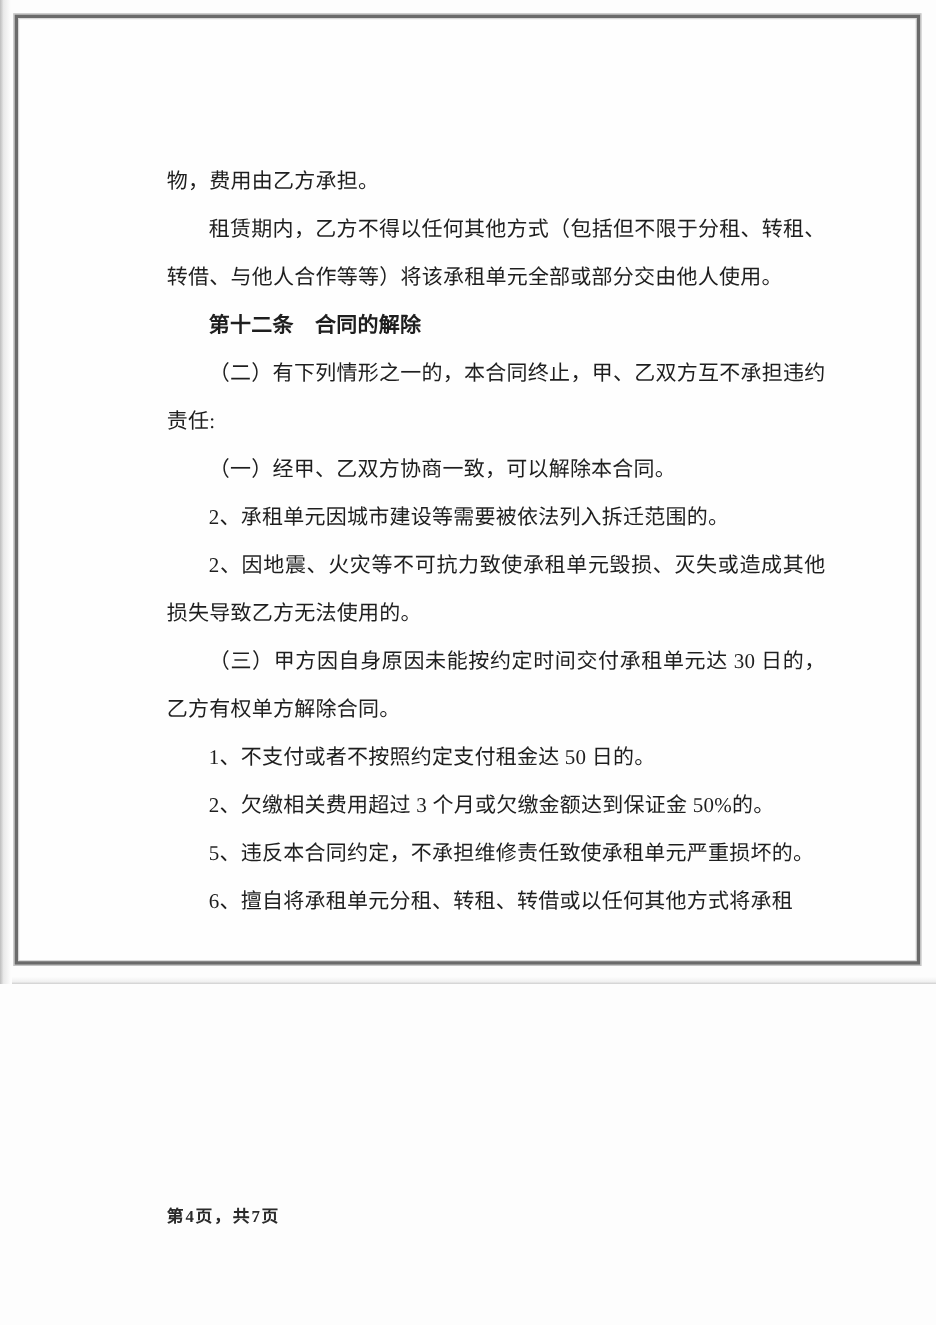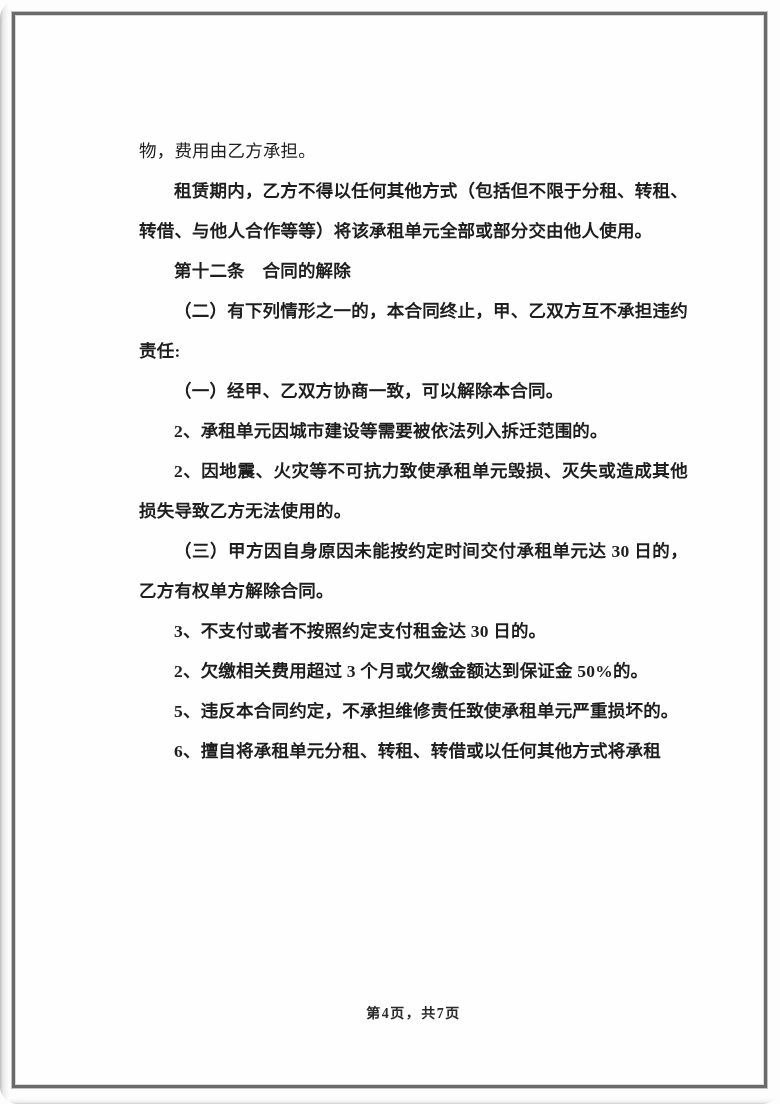--- a/index.html
+++ b/index.html
@@ -8,27 +8,26 @@
     width: 780px;
     height: 1104px;
     background: #fdfdfd;
     overflow: hidden;
     font-family: "Liberation Serif", "DejaVu Serif", serif;
   }
 
   .scan {
     position: relative;
     width: 780px;
-    height: 1104px;
+    height: 820px;
     
     background:
       linear-gradient(90deg, #bdbdbd 0px, #e9e9e9 3px, #fdfdfd 9px) no-repeat left/10px 100%,
       linear-gradient(0deg, #cfcfcf 0px, #f1f1f1 2px, #fdfdfd 6px) no-repeat bottom/100% 8px,
       #fdfdfd;
-    border-radius: 18px;
   }
 
   .frame {
     position: absolute;
     left: 12px;
     top: 12px;
     right: 13px;
     bottom: 16px;
     border: 3px solid #6a6a6a;
     outline: 1px solid #c3c3c3;
@@ -44,29 +43,29 @@
     font-size: 17.5px;
     line-height: 40px;
     color: #1e1e1e;
     text-align: justify;
     letter-spacing: 0.2px;
   }
 
   .content p { margin: 0; }
 
   .p-cont { text-indent: 0; }
-  .p-body { text-indent: 2em; font-weight: bold; }
+  .p-body { text-indent: 2em; }
   .p-head { text-indent: 2em; font-weight: bold; }
 
   .footer {
     position: absolute;
     left: 139px;
     top: 1002px;
     width: 549px;
-    text-align: center;
+    text-align: left;
     font-size: 14px;
     font-weight: bold;
     letter-spacing: 1.5px;
     color: #2a2a2a;
   }
 </style>
 </head>
 <body>
 
 <div class="scan">
@@ -75,21 +74,21 @@
 
   <div class="content">
     <p class="p-cont">物，费用由乙方承担。</p>
     <p class="p-body">租赁期内，乙方不得以任何其他方式（包括但不限于分租、转租、转借、与他人合作等等）将该承租单元全部或部分交由他人使用。</p>
     <p class="p-head">第十二条　合同的解除</p>
     <p class="p-body">（二）有下列情形之一的，本合同终止，甲、乙双方互不承担违约责任:</p>
     <p class="p-body">（一）经甲、乙双方协商一致，可以解除本合同。</p>
     <p class="p-body">2、承租单元因城市建设等需要被依法列入拆迁范围的。</p>
     <p class="p-body">2、因地震、火灾等不可抗力致使承租单元毁损、灭失或造成其他损失导致乙方无法使用的。</p>
     <p class="p-body">（三）甲方因自身原因未能按约定时间交付承租单元达 30 日的，乙方有权单方解除合同。</p>
-    <p class="p-body">3、不支付或者不按照约定支付租金达 30 日的。</p>
+    <p class="p-body">1、不支付或者不按照约定支付租金达 50 日的。</p>
     <p class="p-body">2、欠缴相关费用超过 3 个月或欠缴金额达到保证金 50%的。</p>
     <p class="p-body">5、违反本合同约定，不承担维修责任致使承租单元严重损坏的。</p>
     <p class="p-body">6、擅自将承租单元分租、转租、转借或以任何其他方式将承租</p>
   </div>
 
   <div class="footer">第4页，共7页</div>
 
 </div>
 
 </body></html>

